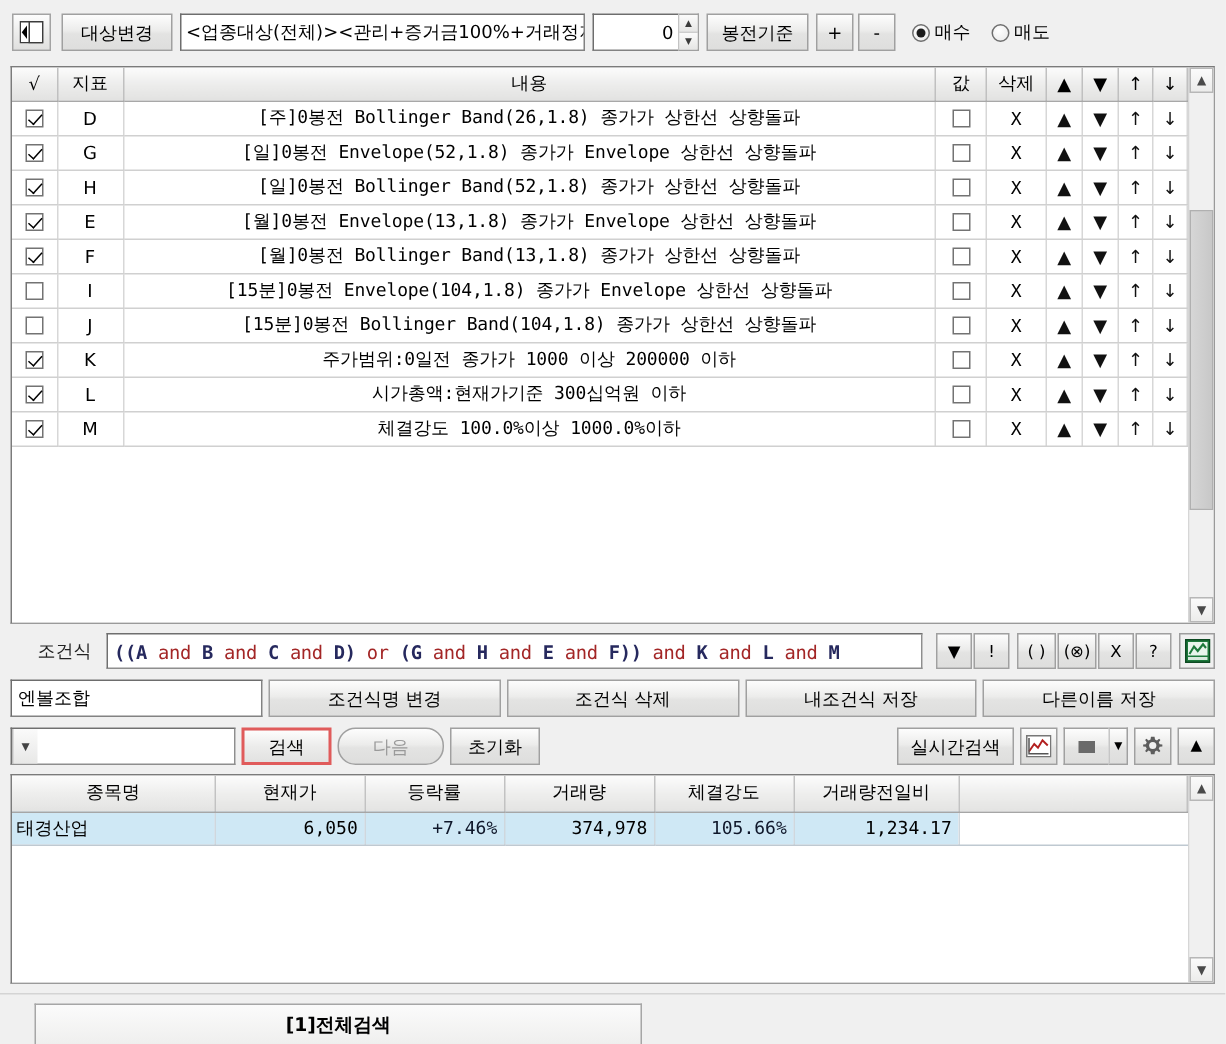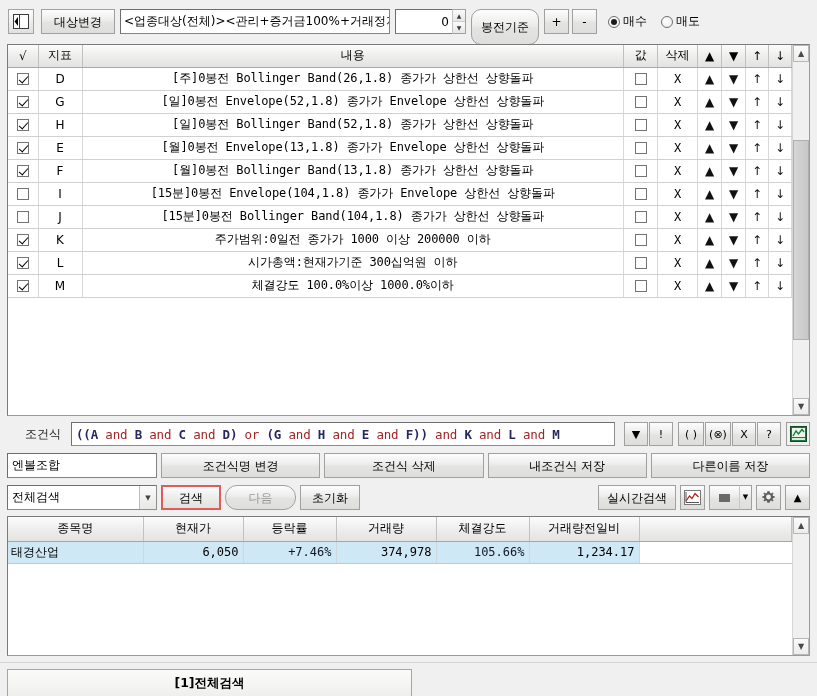--- a/index.html
+++ b/index.html
@@ -92,21 +92,21 @@
     border-left: 1px solid #c3c3c3;
   }
   .spin-btns span {
     flex: 1;
     background: linear-gradient(#fbfbfb, #e6e6e5);
     display: flex; align-items: center; justify-content: center;
     font-size: 6px; line-height: 1;
     color: #3b3b3b;
   }
   .spin-btns span:first-child { border-bottom: 1px solid #cdcdcd; }
-  .btn-bong { height: 36px; padding: 0 9px; margin-right: 5px; border-radius: 10px; }
+  .btn-bong { height: 25px; padding: 0 9px; margin-right: 5px; }
   .btn-pm { height: 25px; width: 25px; margin-right: 3px; }
   .radios {
     display: flex; align-items: center;
     height: 25px;
     margin-left: 8px;
     gap: 14px;
   }
   .radio { display: flex; align-items: center; gap: 3px; white-space: nowrap; }
   .radio-dot {
     width: 12px; height: 12px; border-radius: 50%;
@@ -260,21 +260,21 @@
     display: flex; align-items: center; justify-content: center;
   }
 
   
   .name-row {
     margin: 7px 7px 0 7px;
     height: 25px;
     display: flex;
     gap: 4px;
   }
-  .name-input { width: 150px; height: 25px; padding: 0 4px; }
+  .name-input { width: 168px; height: 25px; padding: 0 4px; }
   .name-row .btn { height: 25px; flex: 1; padding: 0 6px; }
 
   
   .search-row {
     margin: 7px 7px 0 7px;
     height: 25px;
     display: flex;
     align-items: center;
     gap: 4px;
   }
@@ -360,21 +360,21 @@
     text-align: left;
     font-family: "DejaVu Sans", "Liberation Sans", sans-serif;
     padding-left: 3px;
   }
   td.up { color: #0f172a; }
   .res-blank { flex: 1; background: #fff; }
 
   
   .bottom {
     margin-top: auto;
-    padding: 0 0 0 0;
+    padding: 0 0 0 16px;
     height: 34px;
     background: #f0f0f0;
     display: flex;
     align-items: flex-end;
     border-top: 1px solid #d4d4d4;
   }
   .tabbar {
     display: flex;
     align-items: flex-end;
     height: 28px;
@@ -615,21 +615,20 @@
       <span>엔볼조합</span>
     </div>
     <button class="btn">조건식명 변경</button>
     <button class="btn">조건식 삭제</button>
     <button class="btn">내조건식 저장</button>
     <button class="btn">다른이름 저장</button>
   </div>
 
   <div class="search-row">
     <div class="combo">
-      <div class="combo-text">전체검색</div>
       <div class="combo-arrow">▼</div>
     </div>
     <button class="btn btn-search">검색</button>
     <button class="btn btn-next">다음</button>
     <button class="btn btn-reset">초기화</button>
     <div class="spacer"></div>
     <button class="btn btn-rt">실시간검색</button>
     <div class="btn icon-btn">
       <svg width="17" height="15" viewBox="0 0 17 15">
         <rect x="0.5" y="0.5" width="16" height="14" fill="#fff" stroke="#777"></rect>

